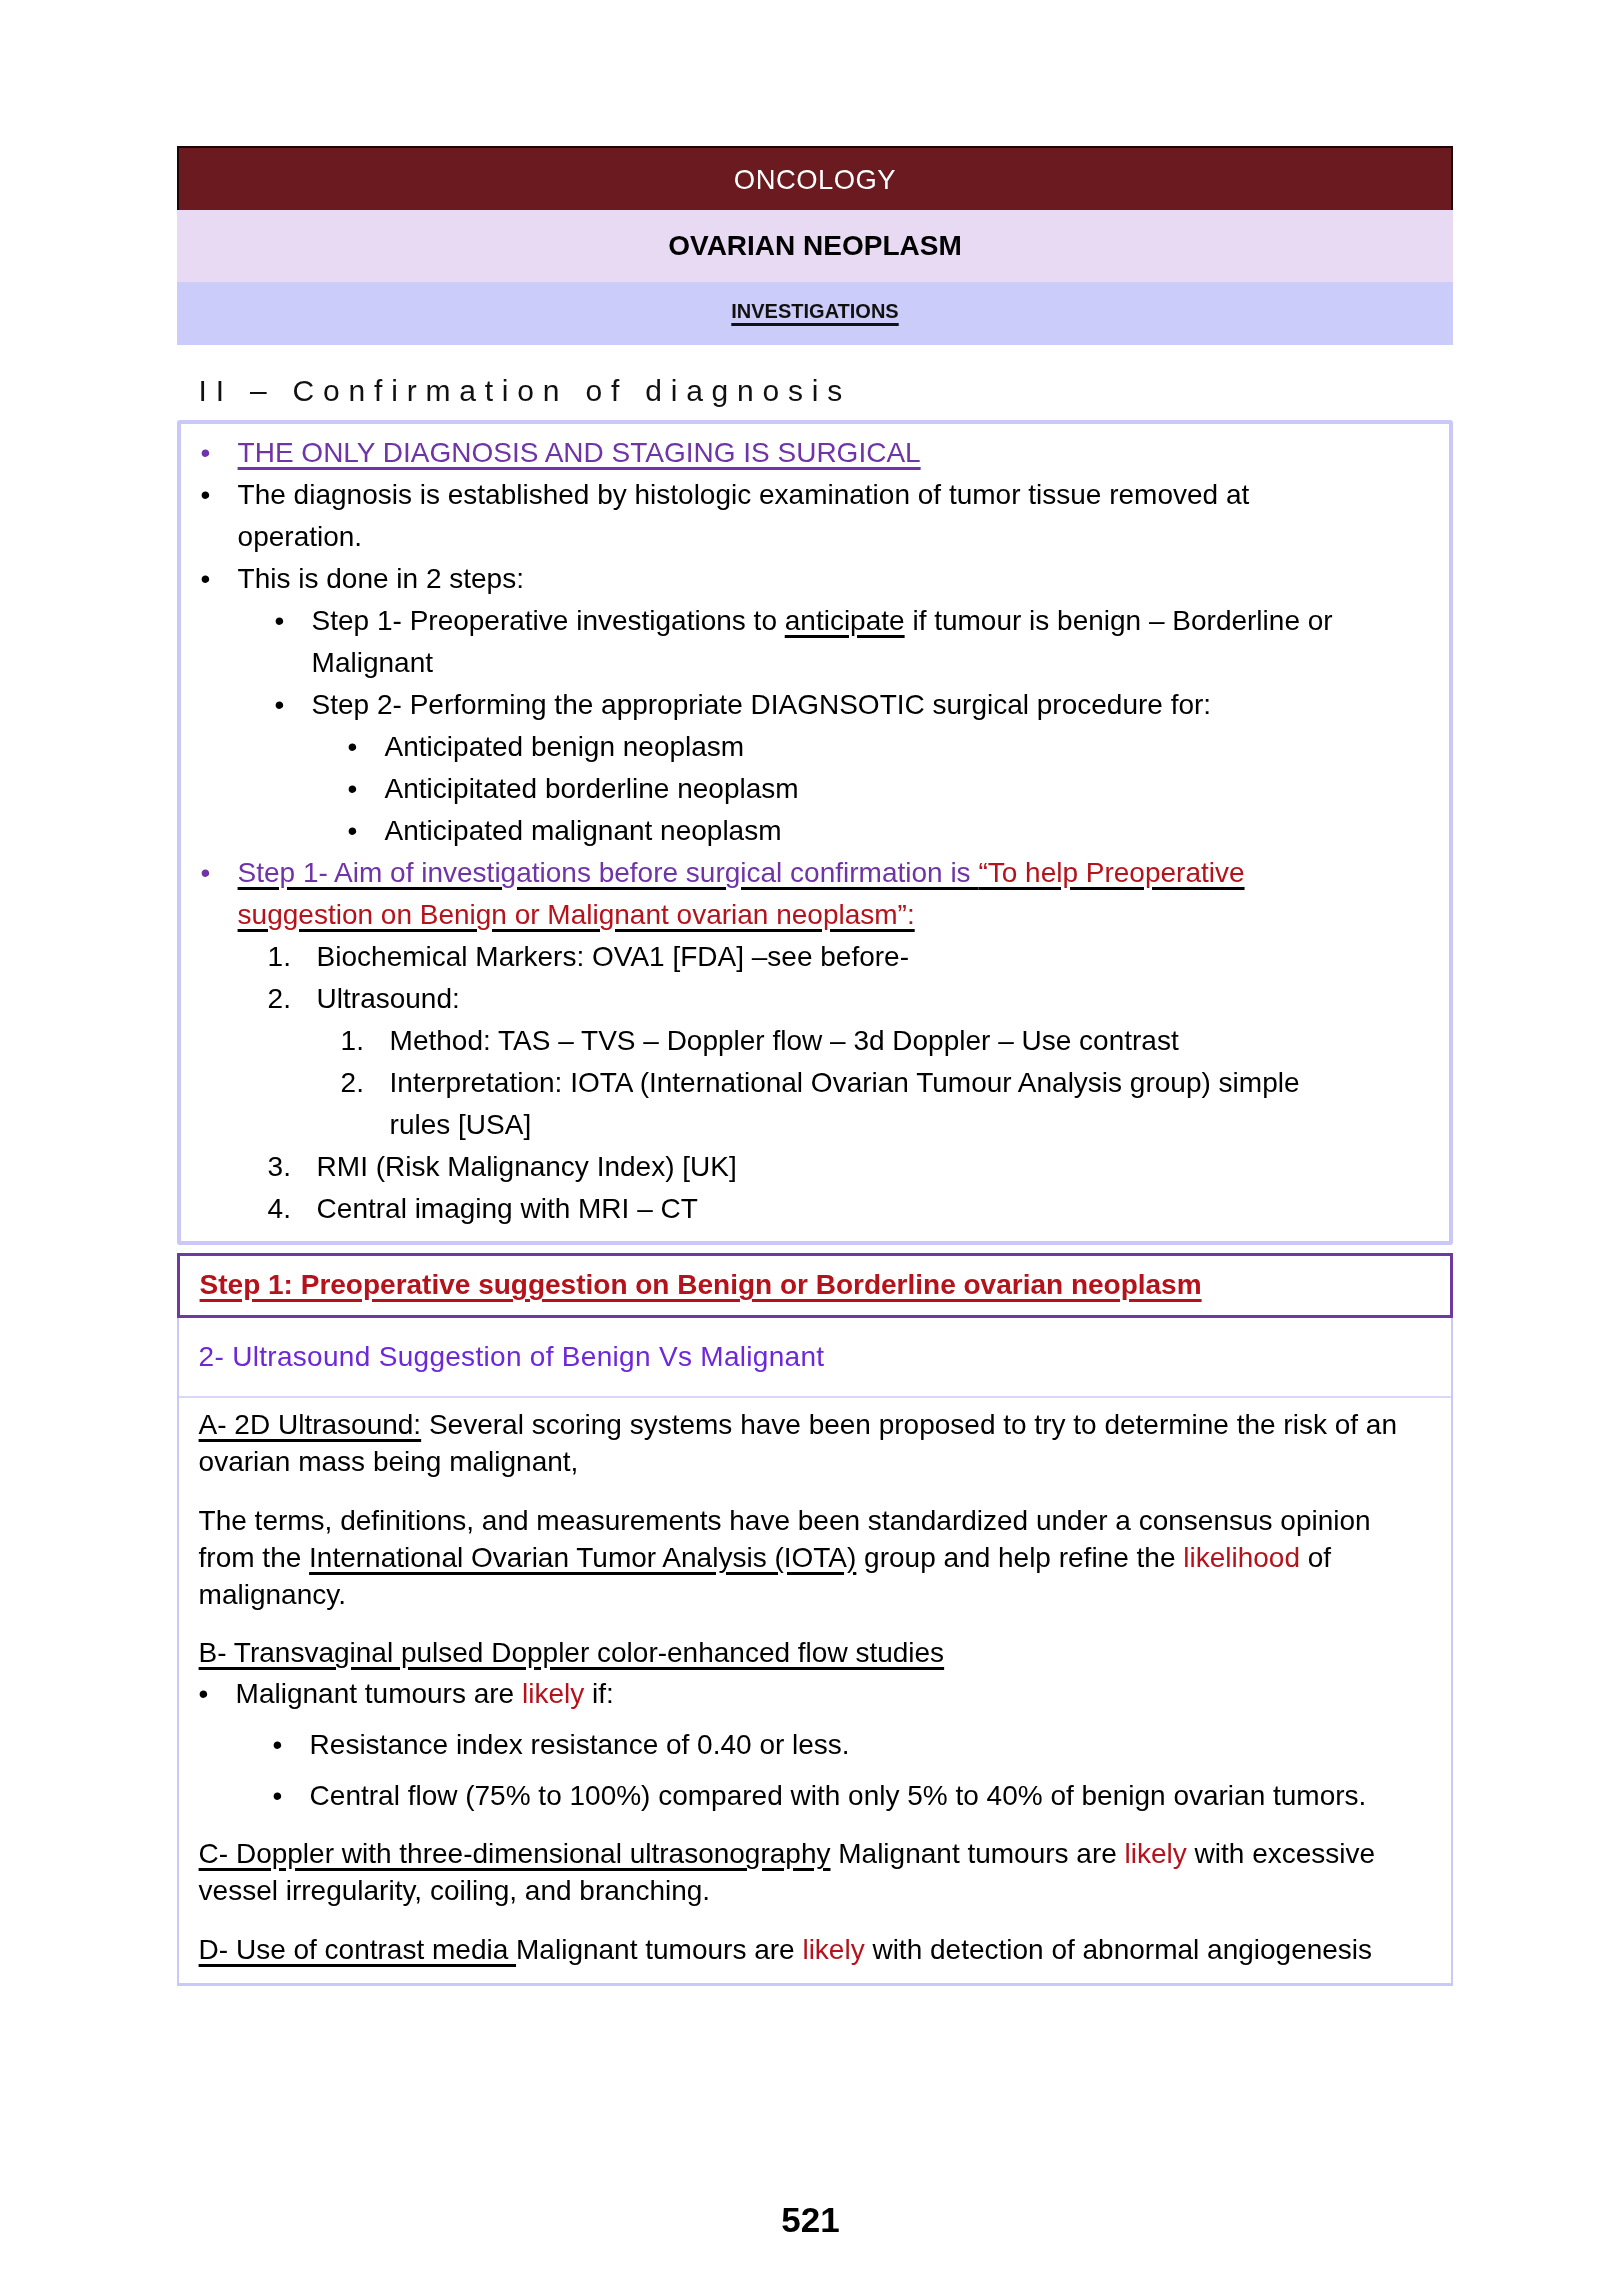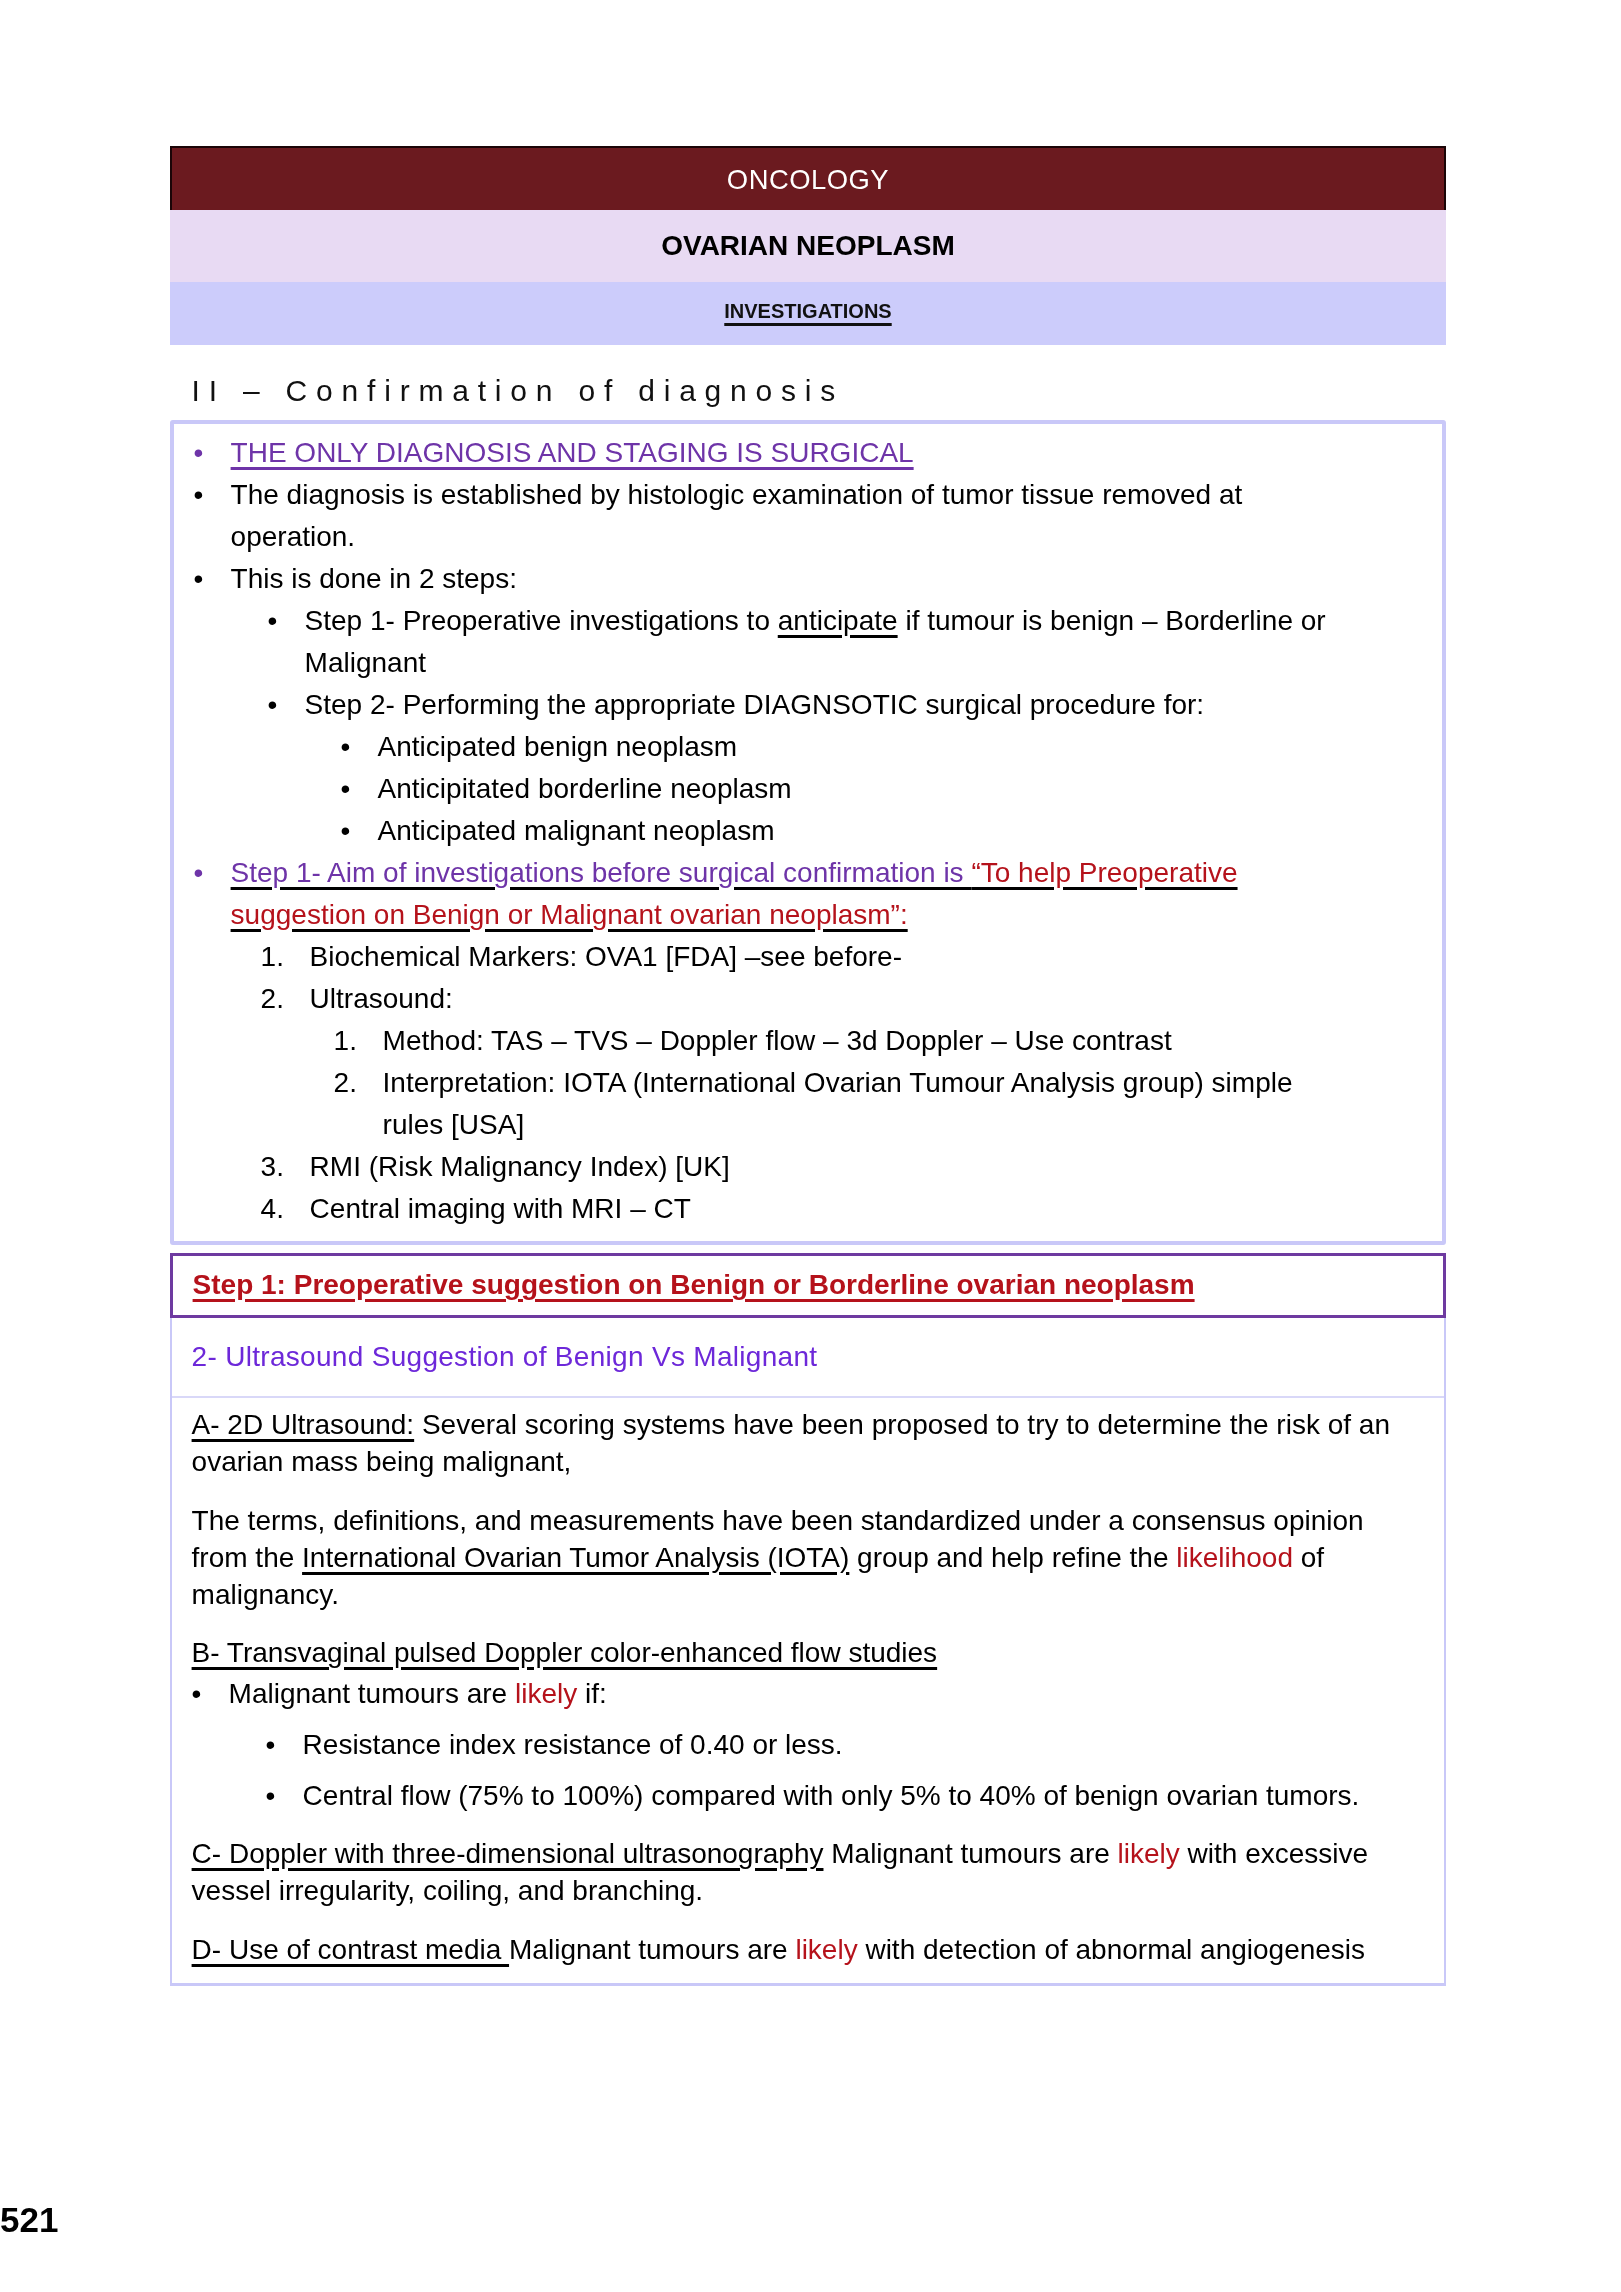--- a/index.html
+++ b/index.html
@@ -1,20 +1,20 @@
 <!DOCTYPE html>
 <html><head>
 <meta charset="utf-8">
 <style>
   html, body { margin: 0; padding: 0; background: #ffffff; }
   body {
     width: 1621px; height: 2293px; position: relative; overflow: hidden;
     font-family: "Liberation Sans", "DejaVu Sans", sans-serif; color: #000;
   }
-  .page { position: absolute; left: 170px; top: 146px; width: 1276px; }
+  .page { position: absolute; left: 177px; top: 146px; width: 1276px; }
 
   
   .band { width: 100%; text-align: center; box-sizing: border-box; }
   .band-oncology {
     height: 64px; line-height: 64px; background: #6b1a1f; color: #ffffff;
     font-size: 27.4px; border: 2.9px solid #1a0507; border-bottom: none;
     letter-spacing: 0.5px;
   }
   .band-neoplasm {
     height: 72px; line-height: 72px; background: #e8daf3; color: #000000;
@@ -192,14 +192,14 @@
       <p>
         <span class="b u">C- Doppler with three-dimensional ultrasonography</span><span> Malignant tumours are </span><span class="red b">likely</span><span> with excessive vessel irregularity, coiling, and branching.</span>
       </p>
       <p style="margin-bottom:0; padding-right:59px">
         <span class="b u">D- Use of contrast media </span><span>Malignant tumours are </span><span class="red b">likely</span><span> with detection of abnormal angiogenesis</span>
       </p>
     </div>
   </div>
 </div>
 
-<div style="position:absolute; left:0; width:1621px; top:2200px; font-size:35px; font-weight:bold; font-family:'Liberation Sans', sans-serif;">521</div>
+<div style="position:absolute; left:0; width:1621px; top:2200px; text-align:center; font-size:35px; font-weight:bold; font-family:'Liberation Sans', sans-serif;">521</div>
 
 
 </body></html>

